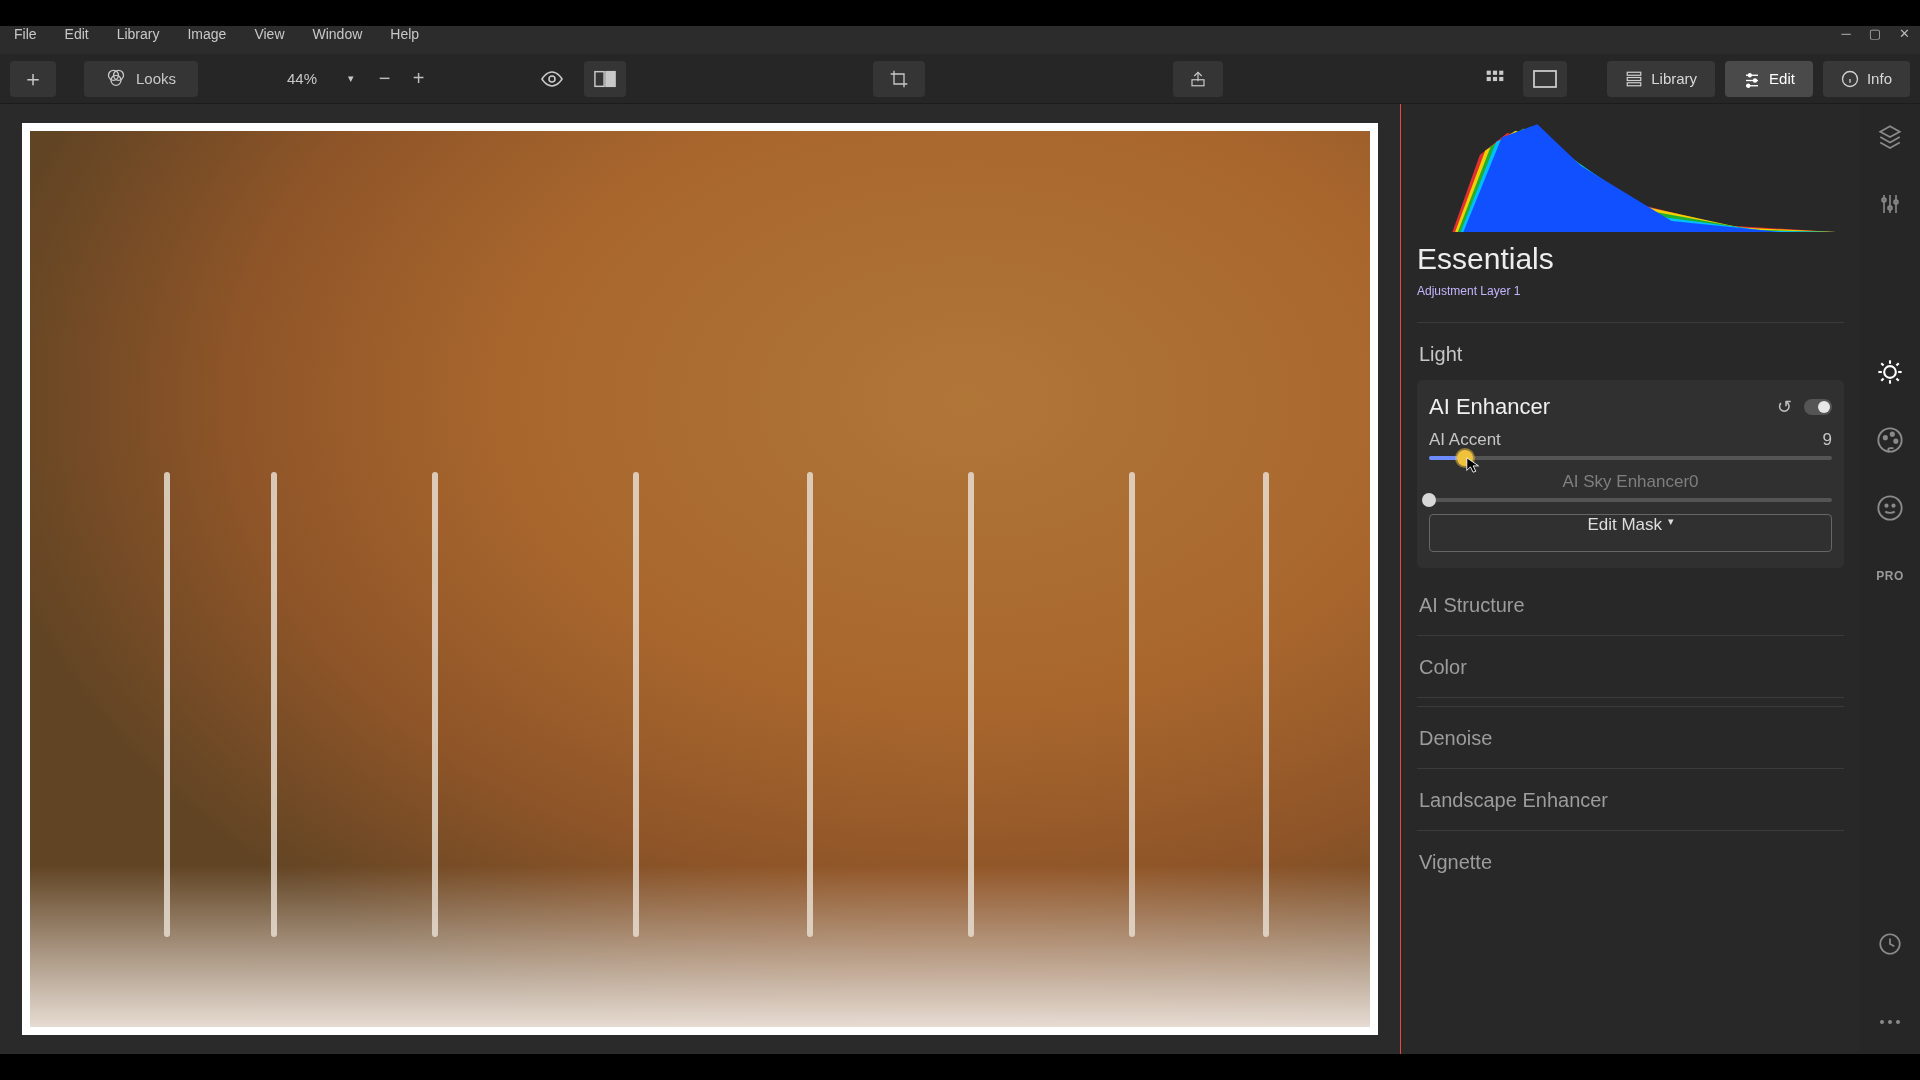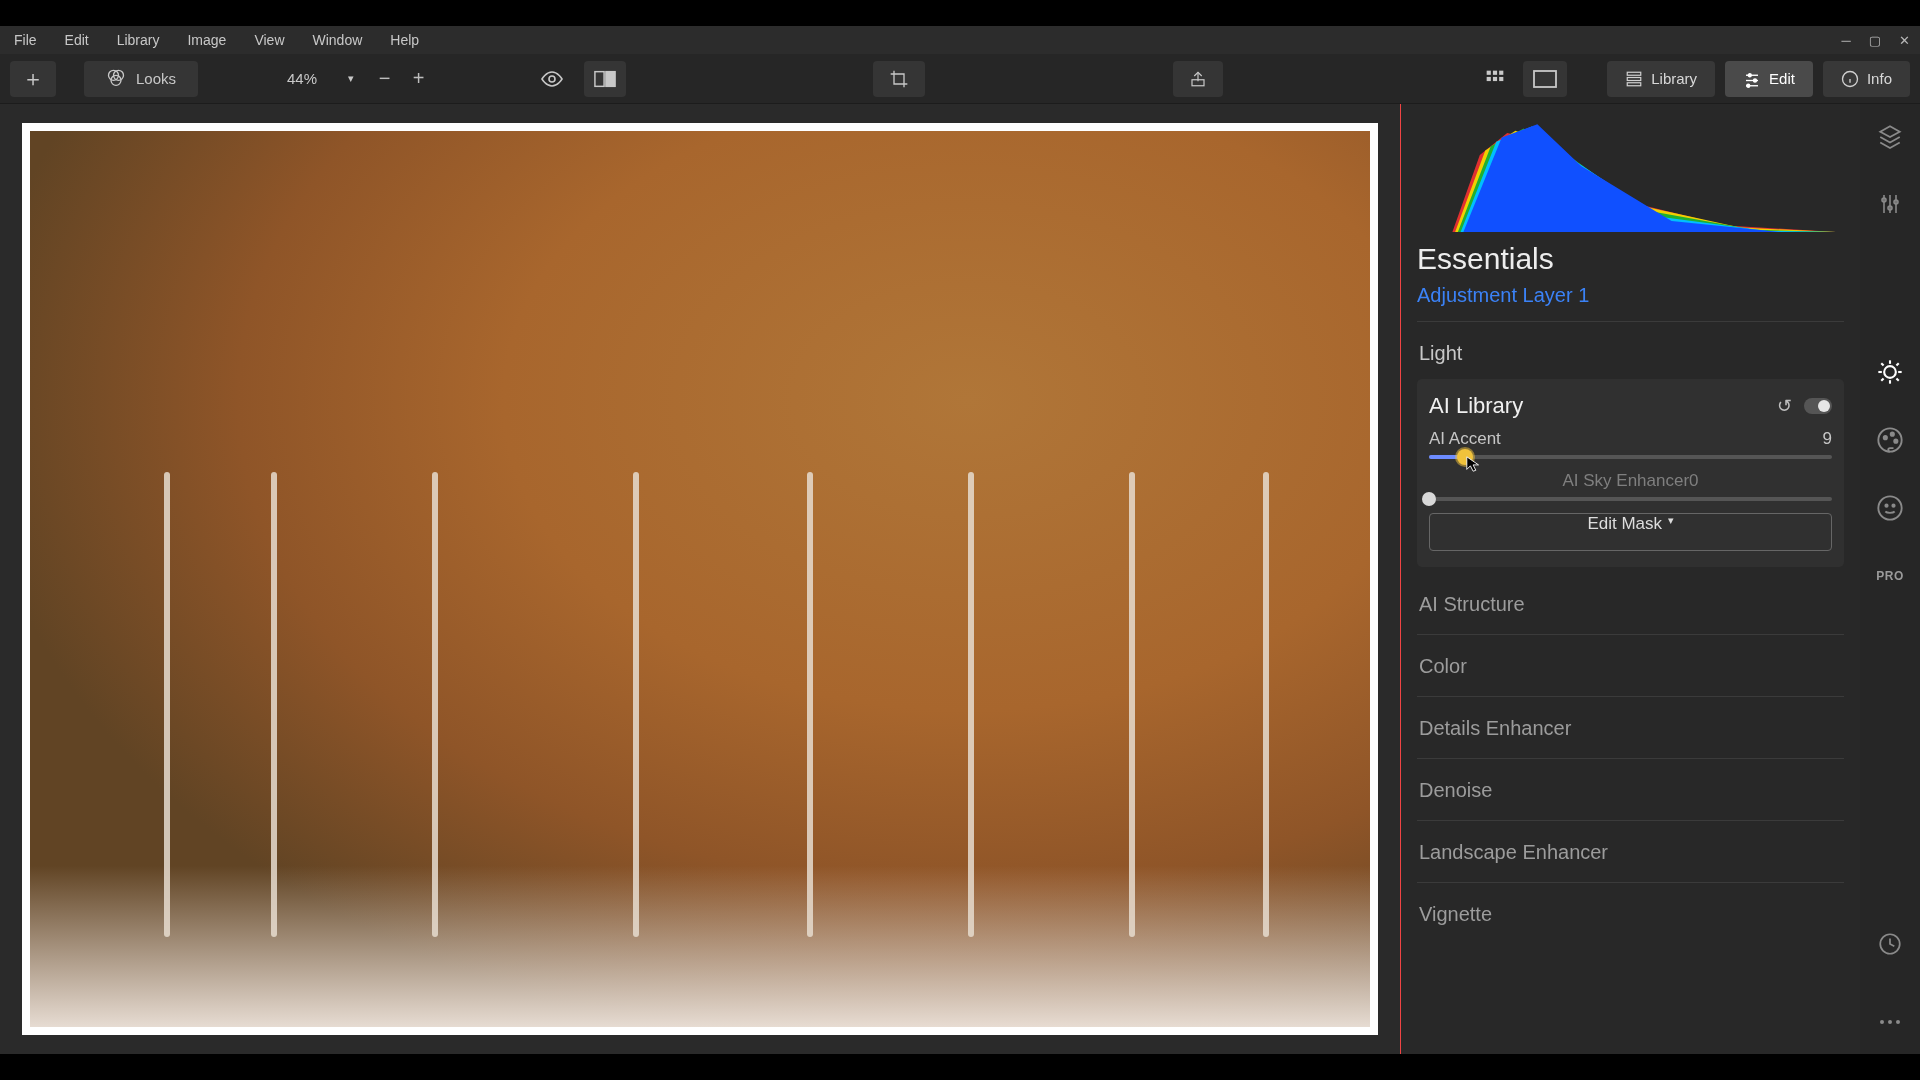--- a/index.html
+++ b/index.html
@@ -3,21 +3,21 @@
 <meta charset="utf-8">
 <style>
   * { box-sizing: border-box; margin: 0; padding: 0; font-family: -apple-system, "Segoe UI", sans-serif; }
   html, body { width: 1920px; height: 1080px; background: #000; overflow: hidden; }
 
   .app-window {
     position: absolute; left: 0; top: 26px; width: 1920px; height: 1028px;
     background: #2a2a2a; display: flex; flex-direction: column;
   }
   .titlebar {
-    height: 28px; background: #2c2c2c; display: flex; align-items: center;
+    height: 28px; background: #2c2c2c; display: flex; align-items: flex-start;
     padding: 0 10px 0 14px; color: #c8c8c8; font-size: 14px;
   }
   .menu-item { margin-right: 28px; cursor: default; }
   .titlebar-spacer { flex: 1; }
   .win-btn { margin-left: 18px; color: #b8b8b8; font-size: 13px; }
 
   .toolbar {
     height: 50px; background: #262626; border-bottom: 1px solid #1c1c1c;
     display: flex; align-items: center; padding: 0 10px; color: #c8c8c8;
     font-size: 15px;
@@ -61,21 +61,21 @@
   .panel-body { flex:1; padding:18px 16px 0 16px; overflow:hidden; }
   .rail-icons { width:60px; background:#262626; display:flex; flex-direction:column; align-items:center; padding-top:18px; gap:40px; }
   .rail-icon { width:28px; height:28px; display:flex; align-items:center; justify-content:center; color:#8a8a8a; }
   .rail-icon.active { color:#fff; }
   .rail-icons .rspacer { flex:1; }
 
   .histogram { height:110px; margin:0 8px 10px 8px; position:relative; }
   .hist-svg { width:100%; height:100%; }
 
   .section-title { font-size:30px; color:#ededed; font-weight:400; margin:6px 0 8px 0; }
-  .layer-name { font-size:20px; color:#3b82f6; margin-bottom:14px; }
+  .layer-name { font-size:12px; color:#c4b5fd; margin-bottom:24px; }
   .divider { height:1px; background:#3b3b3b; margin:6px 0 8px 0; }
 
   .group-row {
     display:flex; align-items:center; justify-content:space-between;
     padding:12px 2px; font-size:20px; color:#c7c7c7;
   }
   .group-row.muted { color:#9c9c9c; }
 
   .enhance-card { background:#303030; border-radius:5px; padding:14px 12px 16px 12px; margin:2px 0 14px 0; }
   .enhance-head { display:flex; align-items:center; justify-content:space-between; margin-bottom:10px; }
@@ -275,21 +275,21 @@
         <div class="section-title">Essentials</div>
         <div class="layer-name">Adjustment Layer 1</div>
         <div class="divider"></div>
 
         <div class="group-row">
           <span>Light</span>
         </div>
 
         <div class="enhance-card">
           <div class="enhance-head">
-            <span class="enhance-title">AI Library</span>
+            <span class="enhance-title">AI Enhancer</span>
             <div class="enhance-ctrls">
               <span class="undo-ico">↺</span>
               <span class="toggle"></span>
             </div>
           </div>
 
           <div class="slider-row" style="position:relative;">
             <div class="slider-head">
               <span>AI Accent</span>
               <span>9</span>
@@ -324,23 +324,20 @@
         </div>
 
         <div class="group-row muted">
             <span>AI Structure</span>
           </div>
         <div class="divider"></div>
         <div class="group-row muted">
             <span>Color</span>
           </div>
         <div class="divider"></div>
-        <div class="group-row muted">
-            <span>Details Enhancer</span>
-          </div>
         <div class="divider"></div>
         <div class="group-row muted">
             <span>Denoise</span>
           </div>
         <div class="divider"></div>
         <div class="group-row muted">
             <span>Landscape Enhancer</span>
           </div>
         <div class="divider"></div>
         <div class="group-row muted">

